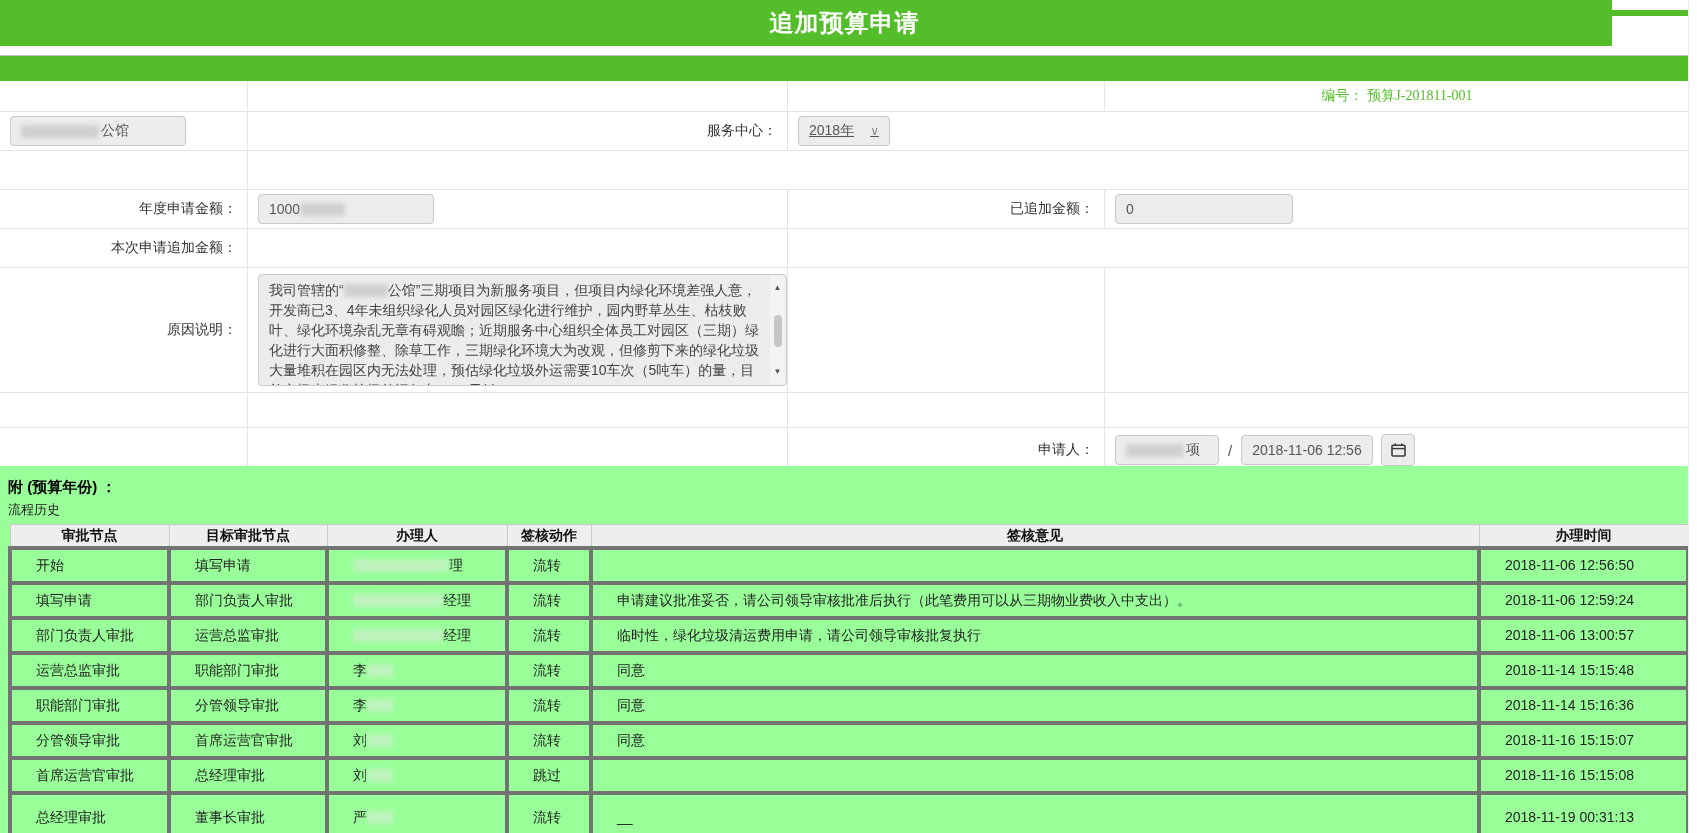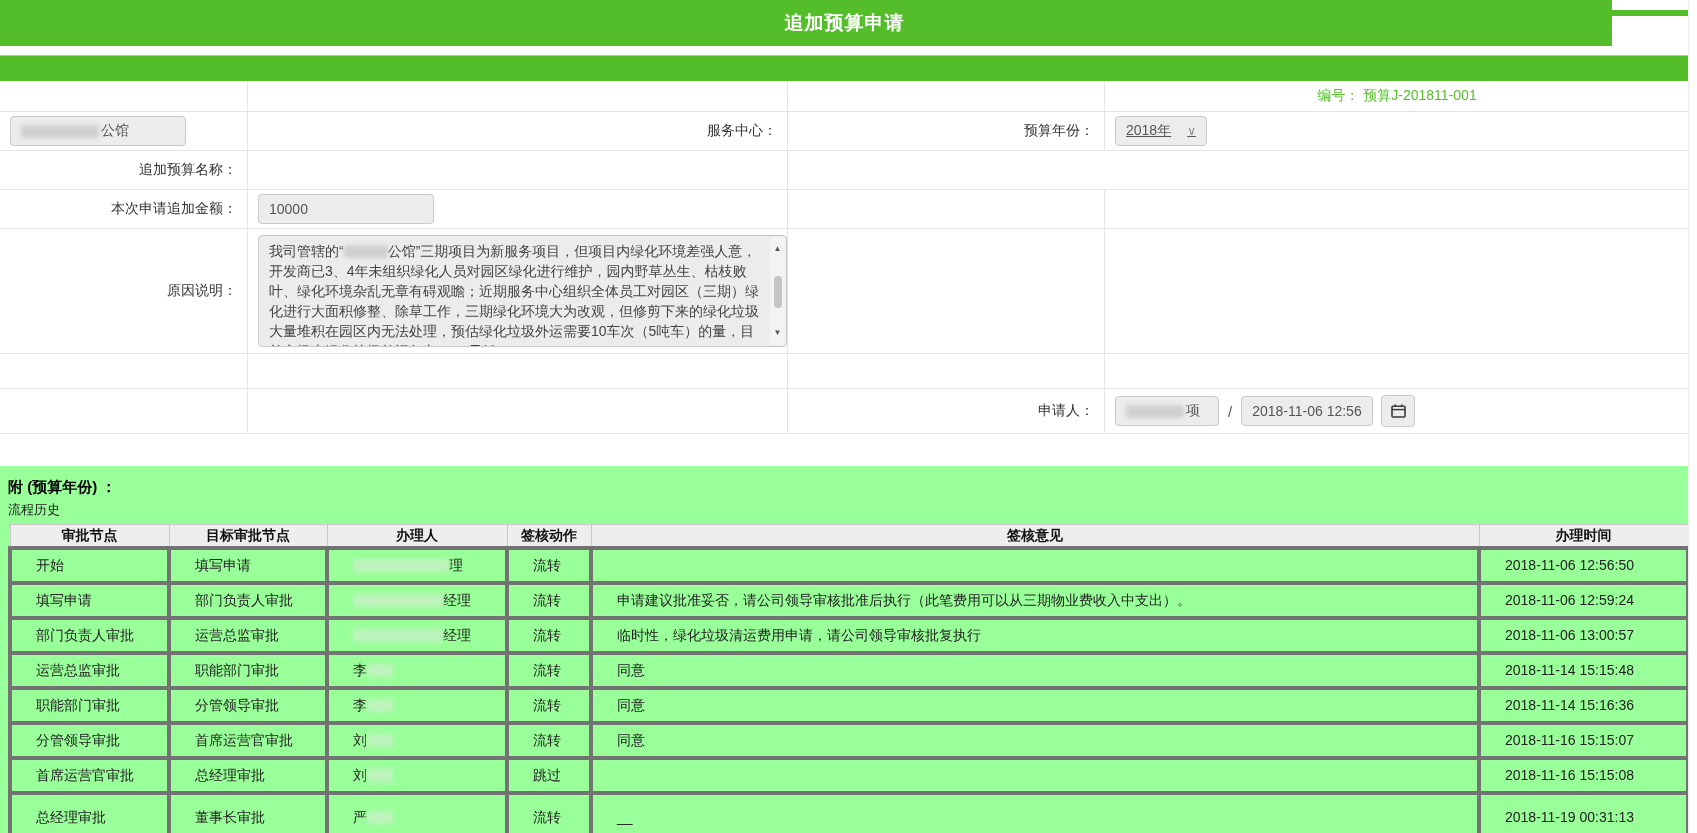--- a/index.html
+++ b/index.html
@@ -3,31 +3,31 @@
 <meta charset="utf-8">
 <style>
   html,body{margin:0;padding:0;}
   body{width:1697px;height:833px;overflow:hidden;background:#fff;
        font-family:"Liberation Sans","DejaVu Sans",sans-serif;}
   .page{position:relative;width:1697px;height:833px;overflow:hidden;background:#fff;}
 
   
   .titlebar{position:absolute;left:0;top:0;width:1689px;height:46px;background:#54be2a;
             display:flex;align-items:center;justify-content:center;}
-  .titlebar h1{margin:0;color:#fff;font-size:19px;font-weight:bold;letter-spacing:1px;}
+  .titlebar h1{margin:0;color:#fff;font-size:24px;font-weight:bold;letter-spacing:1px;}
   .notch-w1{position:absolute;left:1612px;top:0;width:77px;height:10px;background:#fff;}
   .notch-g {position:absolute;left:1612px;top:10px;width:77px;height:6px;background:#54be2a;}
   .notch-w2{position:absolute;left:1612px;top:16px;width:77px;height:30px;background:#fff;}
   .gapbar{position:absolute;left:0;top:46px;width:1689px;height:9px;background:#fff;border-bottom:1px solid #c0c0c0;}
   .strip{position:absolute;left:0;top:56px;width:1689px;height:25px;background:#54be2a;}
 
   
   .form-area{position:absolute;left:0;top:81px;width:1689px;}
   .frow{display:grid;grid-template-columns:248px 540px 317px 584px;border-bottom:1px solid #e4e4e4;}
-  .fr-doc{height:30px;} .fr{height:38px;} .fr-reason{height:124px;} .fr-gap{height:34px;} .fr-app{height:44px;}
+  .fr-doc{height:30px;font-family:Liberation Serif, serif;} .fr{height:38px;} .fr-reason{height:124px;} .fr-gap{height:34px;} .fr-app{height:44px;}
   .cell{display:flex;align-items:center;box-sizing:border-box;}
   .b-r{border-right:1px solid #e4e4e4;}
   .cl{justify-content:flex-end;padding-right:10px;color:#333;font-size:14px;}
   .cf{justify-content:flex-start;padding-left:10px;}
   .docnum{justify-content:center;color:#54be2a;font-size:14px;}
   .docnum .lbl{margin-right:4px;}
 
   .inp{background:#ececec;border:1px solid #c9c9c9;border-radius:4px;height:30px;
        display:flex;align-items:center;padding:0 10px;color:#555;font-size:14px;box-sizing:border-box;}
   .sel{justify-content:space-between;text-decoration:underline;}
@@ -86,43 +86,51 @@
     </div>
 
     <div class="frow fr">
       <div class="cell cf b-r">
         <div class="inp" style="width:176px;">
           <span class="redact" style="width:78px;margin-right:2px;"></span>
           <span>公馆</span>
         </div>
       </div>
       <div class="cell cl b-r">服务中心：</div>
-      <div class="cell cl b-r">预算年份：</div>
       <div class="cell cf">
         <div class="inp sel" style="width:92px;">
           <span>2018年</span>
           <span class="chev">∨</span>
         </div>
       </div>
     </div>
 
     <div class="frow fr">
-      <div class="cell cl b-r">追加预算名称：</div>
-      <div class="cell b-r"></div>
-      <div class="cell"></div>
-    </div>
-
-
-    <div class="frow fr">
-      <div class="cell cl b-r">本次申请追加金额：</div>
+      <div class="cell b-r"></div>
+      <div class="cell"></div>
+    </div>
+
+    <div class="frow fr">
+      <div class="cell cl b-r">年度申请金额：</div>
       <div class="cell cf b-r">
         <div class="inp" style="width:176px;">
-          <span>10000</span>
-        </div>
-      </div>
+          <span>1000</span>
+          <span class="redact" style="width:44px;margin-left:1px;"></span>
+        </div>
+      </div>
+      <div class="cell cl b-r">已追加金额：</div>
+      <div class="cell cf">
+        <div class="inp" style="width:178px;">
+          <span>0</span>
+        </div>
+      </div>
+    </div>
+
+    <div class="frow fr">
+      <div class="cell cl b-r">本次申请追加金额：</div>
       <div class="cell b-r"></div>
       <div class="cell"></div>
     </div>
 
     <div class="frow fr-reason" style="display:grid;grid-template-columns:248px 540px 317px 584px;">
       <div class="cell cl b-r">原因说明：</div>
       <div class="cell cf b-r">
         <div class="tarea">
           <span>我司管辖的“</span><span class="redact" style="width:44px;"></span><span>公馆”三期项目为新服务项目，但项目内绿化环境差强人意，开发商已3、4年未组织绿化人员对园区绿化进行维护，园内野草丛生、枯枝败叶、绿化环境杂乱无章有碍观瞻；近期服务中心组织全体员工对园区（三期）绿化进行大面积修整、除草工作，三期绿化环境大为改观，但修剪下来的绿化垃圾大量堆积在园区内无法处理，预估绿化垃圾外运需要10车次（5吨车）的量，目前市场上绿化垃圾外运每车1000元/次</span>
           <div class="tscroll">

